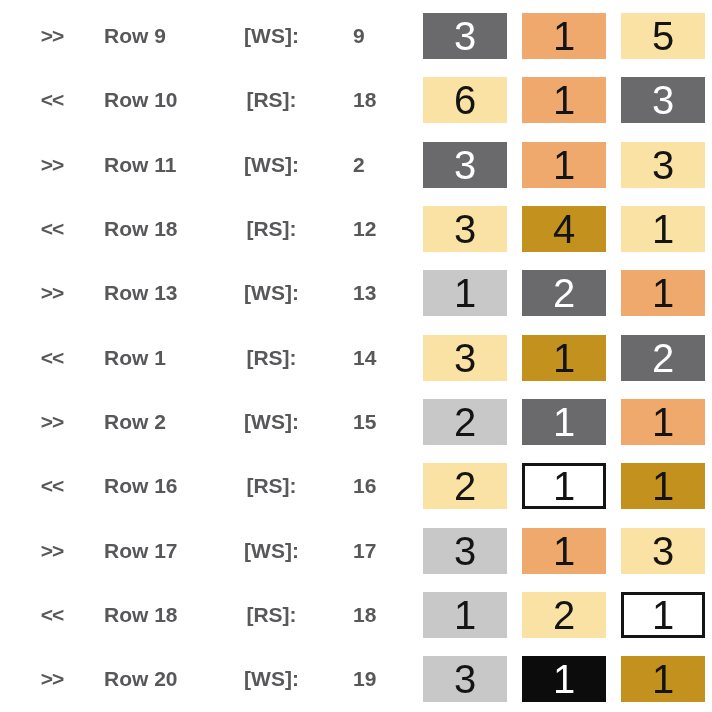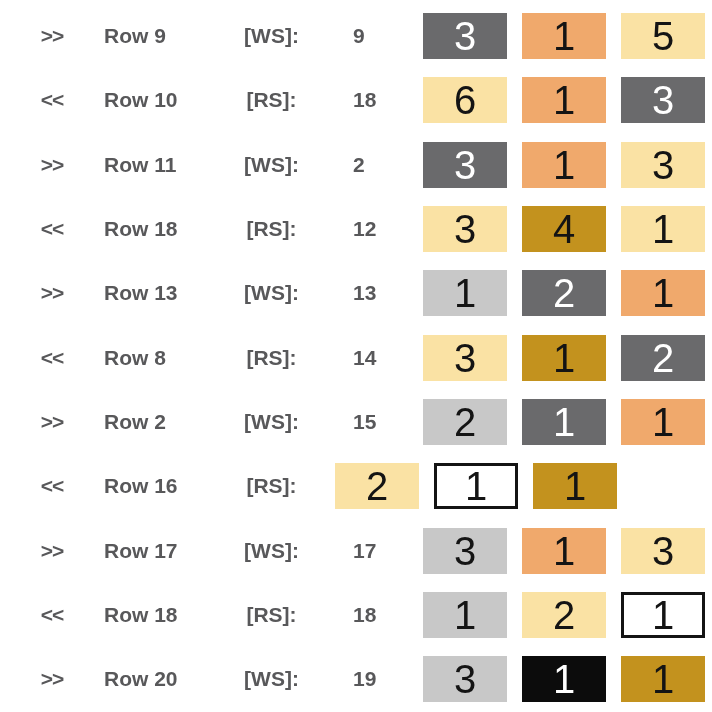--- a/index.html
+++ b/index.html
@@ -119,21 +119,21 @@
     <span class="num">13</span>
     <div class="cells">
         <div class="cell" style="background: rgb(200, 200, 200); color: rgb(20, 20, 20);">1</div>
         <div class="cell" style="background: rgb(106, 106, 108); color: rgb(255, 255, 255);">2</div>
         <div class="cell" style="background: rgb(240, 169, 108); color: rgb(20, 20, 20);">1</div>
       </div>
   </div>
 
   <div class="row">
     <span class="arrow">&lt;&lt;</span>
-    <span class="label">Row 8</span>
+    <span class="label">Row 1</span>
     <span class="tag">[RS]:</span>
     <span class="num">14</span>
     <div class="cells">
         <div class="cell" style="background: rgb(250, 226, 164); color: rgb(20, 20, 20);">3</div>
         <div class="cell" style="background: rgb(195, 146, 30); color: rgb(20, 20, 20);">1</div>
         <div class="cell" style="background: rgb(106, 106, 108); color: rgb(255, 255, 255);">2</div>
       </div>
   </div>
 
   <div class="row">
@@ -145,20 +145,21 @@
         <div class="cell" style="background: rgb(200, 200, 200); color: rgb(20, 20, 20);">2</div>
         <div class="cell" style="background: rgb(106, 106, 108); color: rgb(255, 255, 255);">1</div>
         <div class="cell" style="background: rgb(240, 169, 108); color: rgb(20, 20, 20);">1</div>
       </div>
   </div>
 
   <div class="row">
     <span class="arrow">&lt;&lt;</span>
     <span class="label">Row 16</span>
     <span class="tag">[RS]:</span>
+    <span class="num">16</span>
     <div class="cells">
         <div class="cell" style="background: rgb(250, 226, 164); color: rgb(20, 20, 20);">2</div>
         <div class="cell" style="background: rgb(255, 255, 255); color: rgb(20, 20, 20); border: 3px solid rgb(20, 20, 20);">1</div>
         <div class="cell" style="background: rgb(195, 146, 30); color: rgb(20, 20, 20);">1</div>
       </div>
   </div>
 
   <div class="row">
     <span class="arrow">&gt;&gt;</span>
     <span class="label">Row 17</span>

